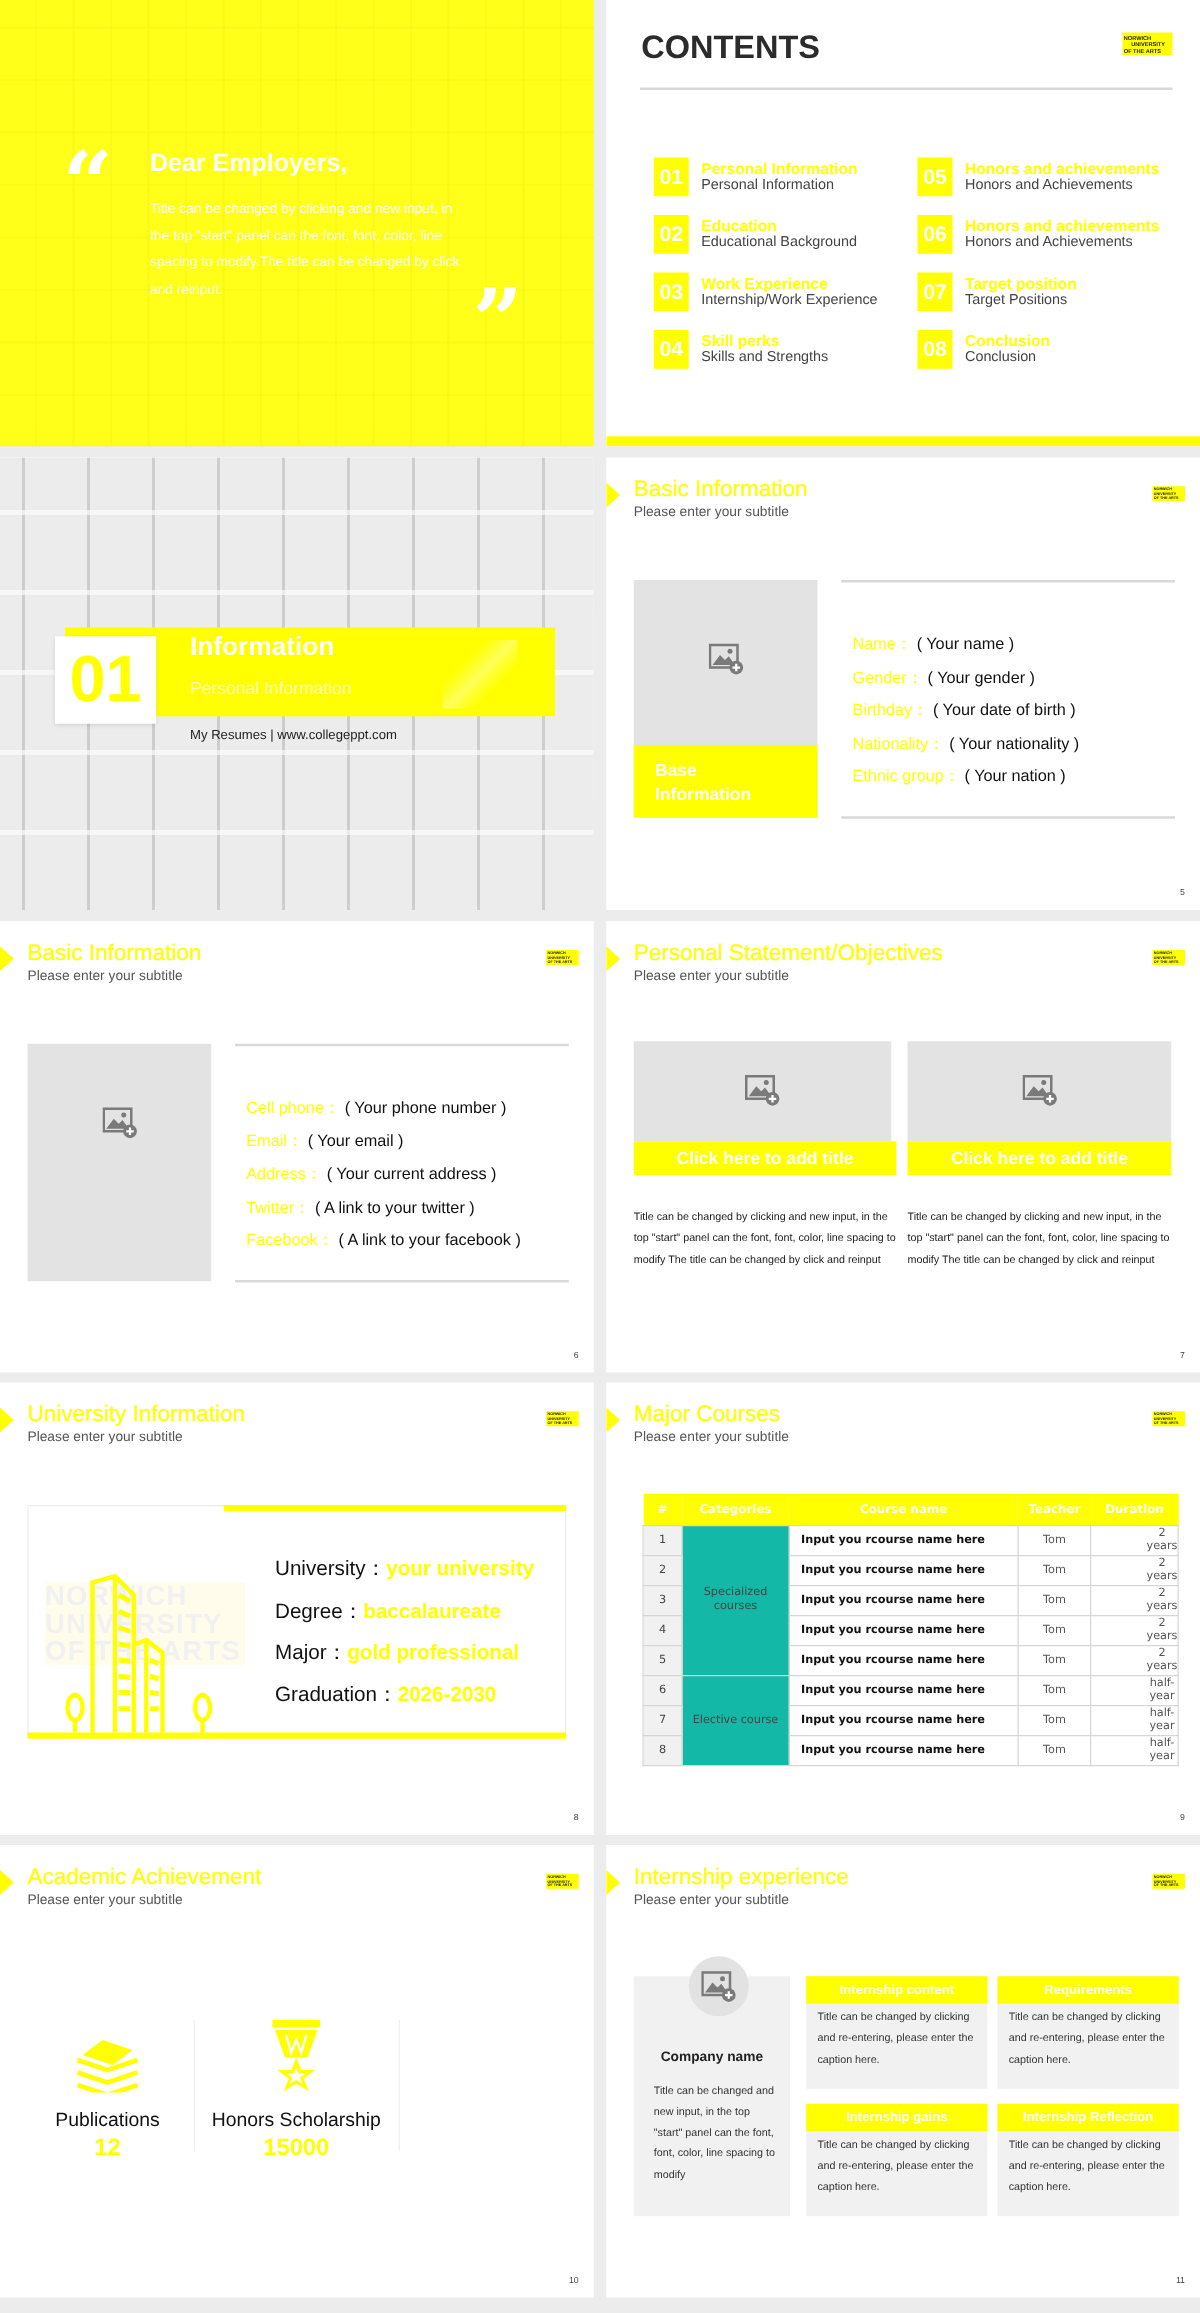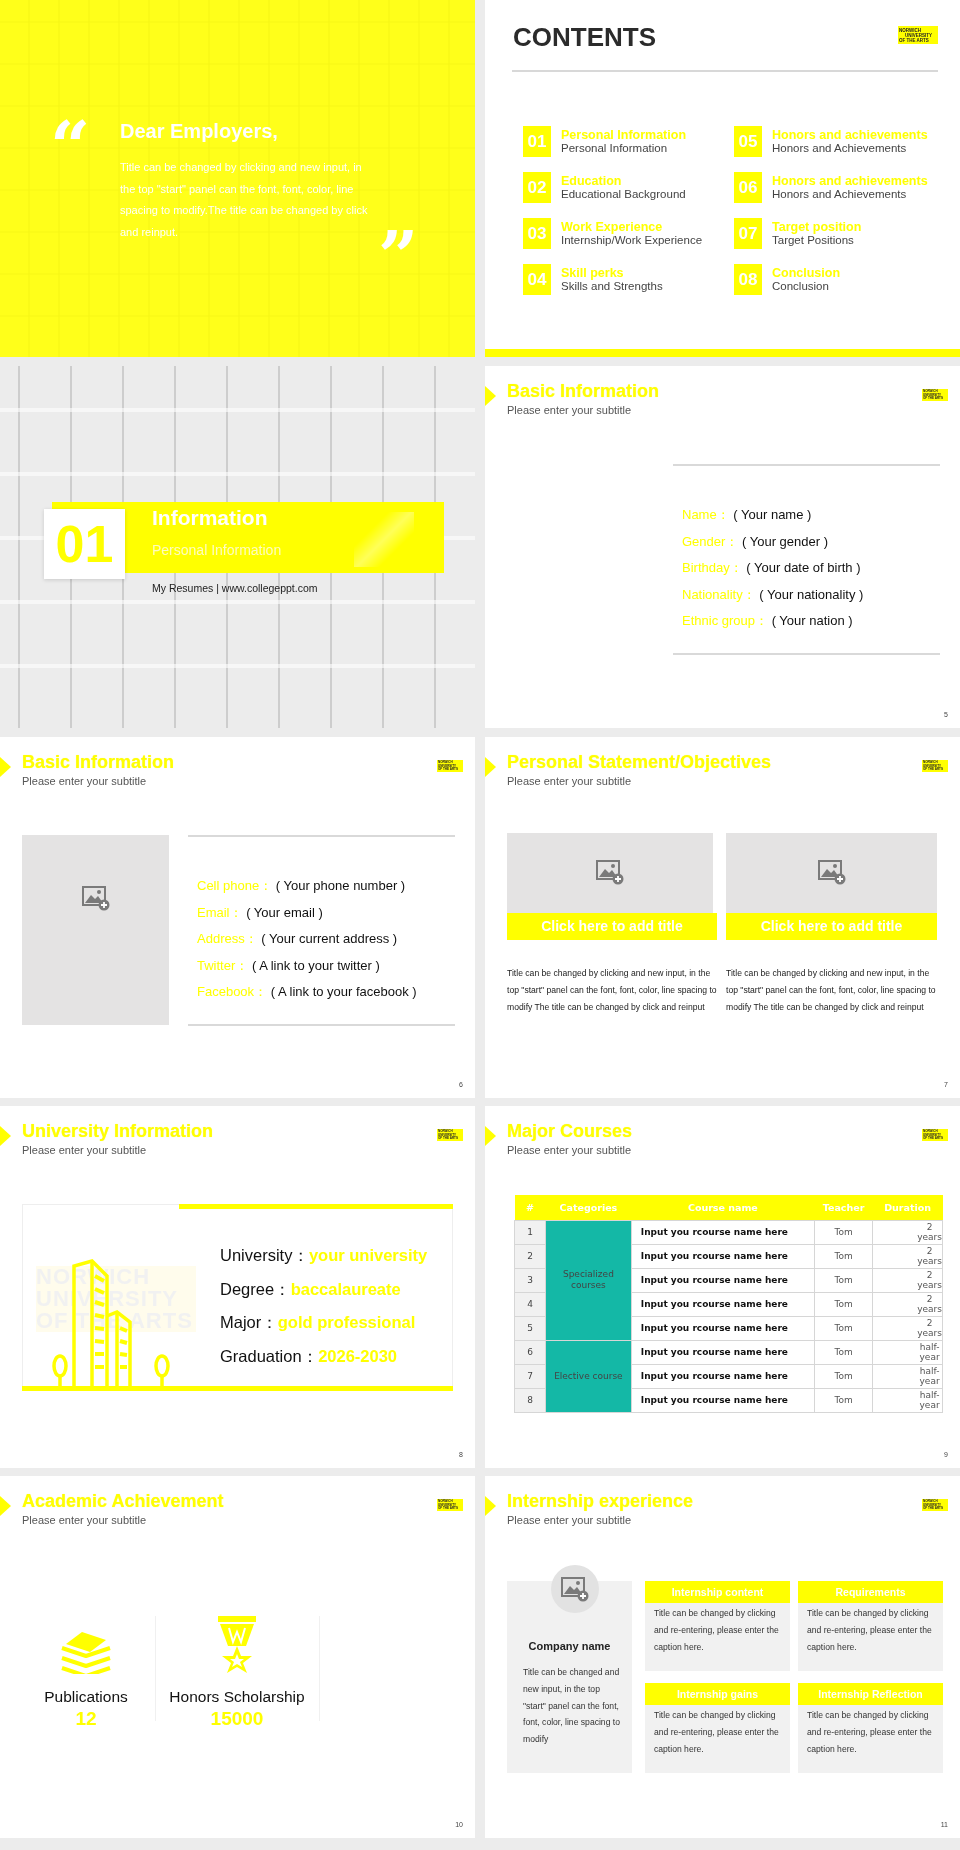--- a/index.html
+++ b/index.html
@@ -10,21 +10,21 @@
   .c1 { left: 485px; width: 475px; }
   .r0 { top: 0; height: 357px; }
   .r1 { top: 366px; height: 362px; }
   .r2 { top: 737px; height: 361px; }
   .r3 { top: 1106px; height: 362px; }
   .r4 { top: 1476px; height: 362px; }
 
   
   .hd-arrow { position: absolute; left: 0; top: 20px; width: 0; height: 0;
     border-top: 10px solid transparent; border-bottom: 10px solid transparent; border-left: 11px solid #ffff00; }
-  .hd-title { position: absolute; left: 22px; top: 15px; font-size: 18px; font-weight: bold; color: #ffff00;
+  .hd-title { position: absolute; left: 22px; top: 15px; font-size: 18px; font-weight: normal; color: #ffff00;
     text-shadow: 0 0 1px #f4f08a; }
   .hd-sub { position: absolute; left: 22px; top: 38px; font-size: 11px; color: #555; }
   .logo { position: absolute; right: 12px; top: 23px; width: 26px; height: 12px; background: #ffff00;
     font-size: 3px; line-height: 3.6px; font-weight: bold; color: #222; padding: 1px 1px; overflow: hidden; }
   .pnum { position: absolute; right: 12px; bottom: 10px; font-size: 7px; color: #444; }
 
   
   .cover { background: #ffff1a; }
   .cover-bg { position: absolute; inset: 0; opacity: 0.18;
     background:
@@ -222,20 +222,30 @@
 
 <div class="slide c1 r1">
   <div class="hd-arrow"></div>
   <div class="hd-title">Basic Information</div>
   <div class="hd-sub">Please enter your subtitle</div>
   <div class="logo">
       <div>NORWICH</div>
       <div>UNIVERSITY</div>
       <div>OF THE ARTS</div>
     </div>
+  <div class="photo-card">
+    <svg class="photo-icon" width="28" height="26" viewBox="0 0 28 26">
+        <rect x="1" y="2" width="22" height="18" fill="none" stroke="#7a7a7a" stroke-width="2"></rect>
+        <path d="M3 18 L9 10 L13 14 L16 11 L21 18 Z" fill="#7a7a7a"></path>
+        <circle cx="17" cy="7" r="2" fill="#7a7a7a"></circle>
+        <circle cx="22" cy="20" r="5.5" fill="#7a7a7a"></circle>
+        <path d="M22 17 V23 M19 20 H25" stroke="#fff" stroke-width="1.8"></path>
+      </svg>
+    <div class="photo-label">Base Information</div>
+  </div>
   <div class="info-rule" style="top:98px"></div>
   <div class="info-list">
     <div class="info-row"><span class="lbl">Name：</span> <span>( Your name )</span></div>
     <div class="info-row"><span class="lbl">Gender：</span> <span>( Your gender )</span></div>
     <div class="info-row"><span class="lbl">Birthday：</span> <span>( Your date of birth )</span></div>
     <div class="info-row"><span class="lbl">Nationality：</span> <span>( Your nationality )</span></div>
     <div class="info-row"><span class="lbl">Ethnic group：</span> <span>( Your nation )</span></div>
   </div>
   <div class="info-rule" style="top:287px"></div>
   <div class="pnum">5</div>

